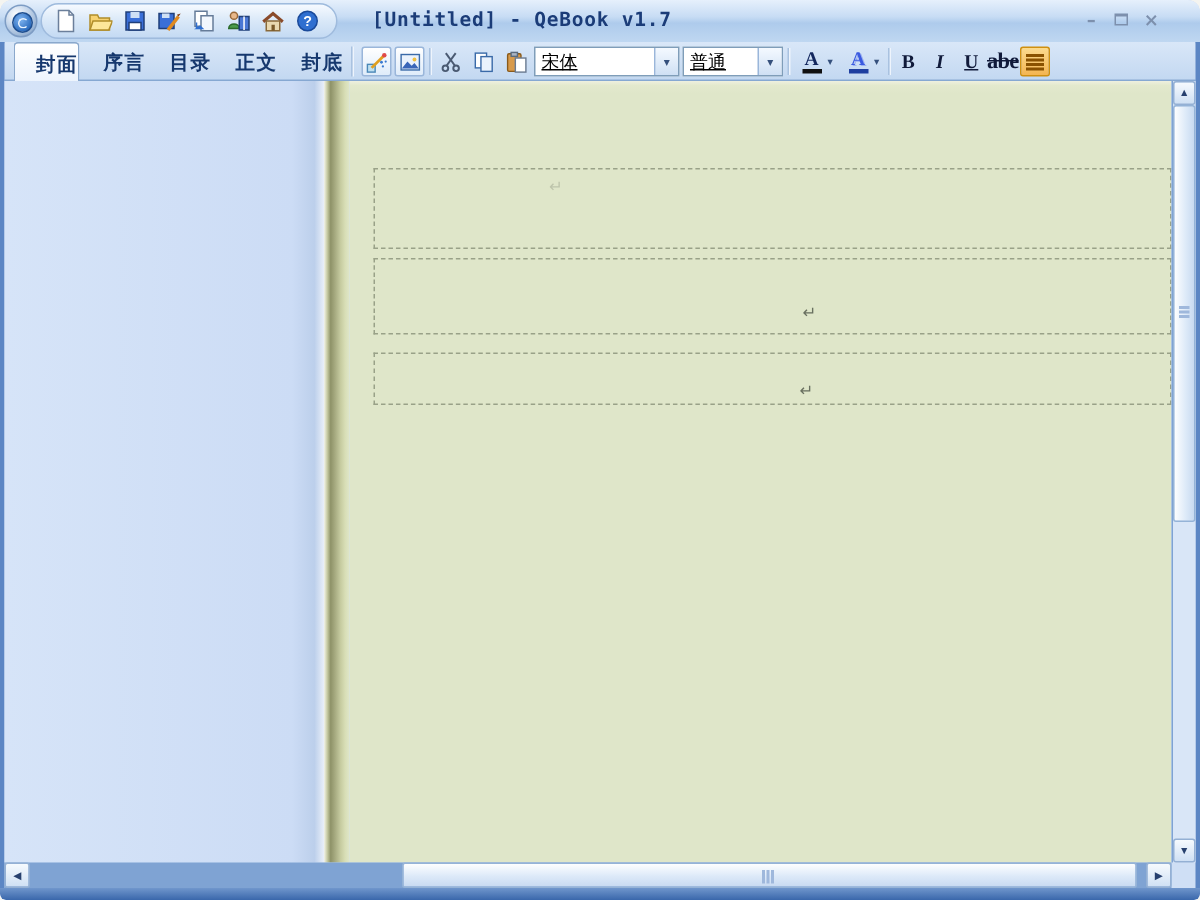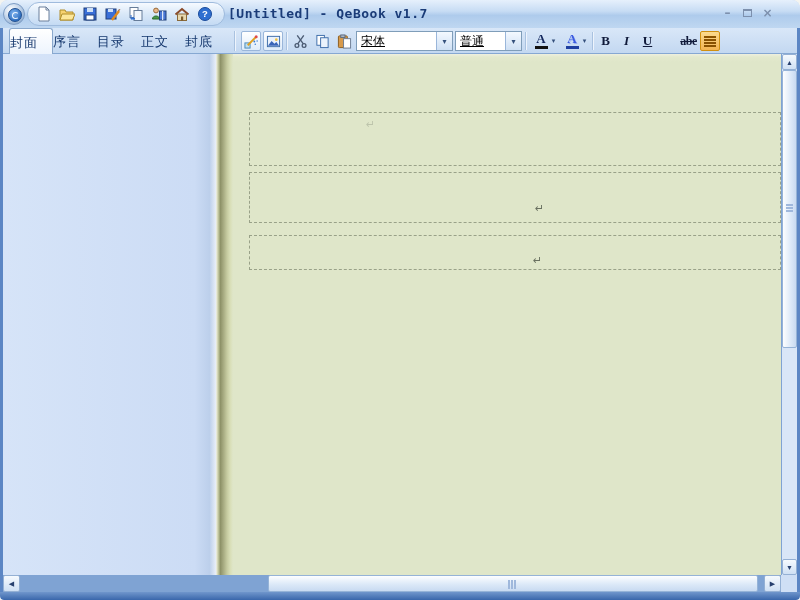--- a/index.html
+++ b/index.html
@@ -14,32 +14,32 @@
     border:1px solid #7d9cc4;box-sizing:border-box;}
   .logo .swirl{position:absolute;left:4px;top:4px;width:12px;height:12px;border-radius:50%;
     background:radial-gradient(circle at 40% 35%,#7fb4f0,#2f6fc0 70%);border:1px solid #1f4f90;}
   .logo .swirl::after{content:"";position:absolute;left:3px;top:3px;width:5px;height:5px;
     border:1.5px solid #eaf4ff;border-right-color:transparent;border-radius:50%;}
   .tb-pill{position:absolute;left:27px;top:2px;width:198px;height:24px;border-radius:12px;
     background:linear-gradient(#f6faff,#d9e8f8 50%,#c4daf3);border:1px solid #9fbbdd;
     box-sizing:border-box;display:flex;align-items:center;padding:0 4px;}
   .tbtn{width:23px;height:21px;display:flex;align-items:center;justify-content:center;border-radius:3px;}
   .tbtn svg{width:16px;height:16px;}
-  .win-title{position:absolute;left:228px;top:6px;font:bold 13px "DejaVu Sans Mono",monospace;
+  .win-title{position:absolute;left:248px;top:6px;font:bold 13px "DejaVu Sans Mono",monospace;
     color:#1b3c78;letter-spacing:.5px;white-space:pre;}
   .win-controls{position:absolute;right:26px;top:7px;display:flex;gap:7px;align-items:center;}
   .wc{width:13px;height:12px;display:flex;align-items:center;justify-content:center;
     color:#7d90ad;font:bold 12px "DejaVu Sans",sans-serif;line-height:1;}
   .wc .maxbox{width:9px;height:8px;border:1px solid #7d90ad;border-top:2px solid #7d90ad;box-sizing:border-box;}
   
   .tabbar{position:absolute;left:3px;top:28px;width:794px;height:26px;
     background:linear-gradient(#d9e7f8,#c3d8f1);border-bottom:1px solid #86a8d2;box-sizing:border-box;}
   .tabs{position:absolute;left:6px;top:0;height:26px;display:flex;}
-  .tab{width:44px;height:26px;line-height:27px;text-align:left;
-    font-weight:normal;font-size:13px;color:#16386e;letter-spacing:1px;}
+  .tab{width:44px;height:26px;line-height:27px;text-align:right;
+    font-weight:bold;font-size:13px;color:#16386e;letter-spacing:1px;}
   .tab.active{background:linear-gradient(#ffffff,#edf4fd);border:1px solid #8aa8cc;border-bottom:none;
     border-radius:3px 3px 0 0;box-sizing:border-box;height:26px;}
   .tabsep{position:absolute;left:231px;top:3px;width:1px;height:20px;background:#a9c2e0;
     box-shadow:1px 0 0 #eef4fc;}
   .fmtbar{position:absolute;left:238px;top:2px;height:22px;display:flex;align-items:center;gap:2px;}
   .fbtn{width:20px;height:20px;display:flex;align-items:center;justify-content:center;
     border:1px solid transparent;border-radius:2px;box-sizing:border-box;}
   .fbtn.framed{background:linear-gradient(#ffffff,#dfecfa);border-color:#9ab6da;}
   .fbtn svg{width:15px;height:15px;}
   .fsep{width:1px;height:18px;background:#a9c2e0;box-shadow:1px 0 0 #eef4fc;margin:0 1px;}
@@ -54,21 +54,21 @@
   .colorbtn{width:29px;height:20px;display:flex;align-items:center;border:1px solid transparent;
     border-radius:2px;box-sizing:border-box;}
   .colorbtn .letter{width:18px;text-align:center;font:bold 13px "Liberation Serif",serif;line-height:12px;}
   .colorbtn .stack{display:flex;flex-direction:column;align-items:center;gap:1px;padding-left:2px;}
   .colorbtn .bar{width:13px;height:3px;}
   .colorbtn .drop{width:8px;font-size:7px;color:#35507c;text-align:center;}
   .txtbtn{width:19px;height:20px;display:flex;align-items:center;justify-content:center;
     font:bold 13px "Liberation Serif",serif;color:#101a3a;}
   .txtbtn.italic{font-style:italic;}
   .txtbtn.under{text-decoration:underline;}
-  .txtbtn.strike{font-size:12px;text-decoration:line-through;letter-spacing:-.5px;margin-left:20px;}
+  .txtbtn.strike{font-size:15px;text-decoration:line-through;letter-spacing:-.5px;}
   .alignbtn{width:20px;height:20px;border:1px solid #d09010;border-radius:2px;box-sizing:border-box;
     background:linear-gradient(#fbda8e,#f4b552);display:flex;align-items:center;justify-content:center;}
   .alignbtn .lines{width:12px;height:2px;background:#8a5200;margin-top:-9px;
     box-shadow:0 3px 0 #8a5200,0 6px 0 #8a5200,0 9px 0 #8a5200;}
   
   .frame-left{position:absolute;left:0;top:28px;width:3px;height:565px;background:#5c86c4;}
   .frame-right{position:absolute;left:797px;top:28px;width:3px;height:565px;background:#5c86c4;}
   .left-panel{position:absolute;left:3px;top:54px;width:213px;height:521px;
     background:linear-gradient(to right,#d6e4f8,#ccdcf5 90%,#bccfeb 97%,#e9eff9 100%);}
   .spine{position:absolute;left:216px;top:54px;width:17px;height:521px;

